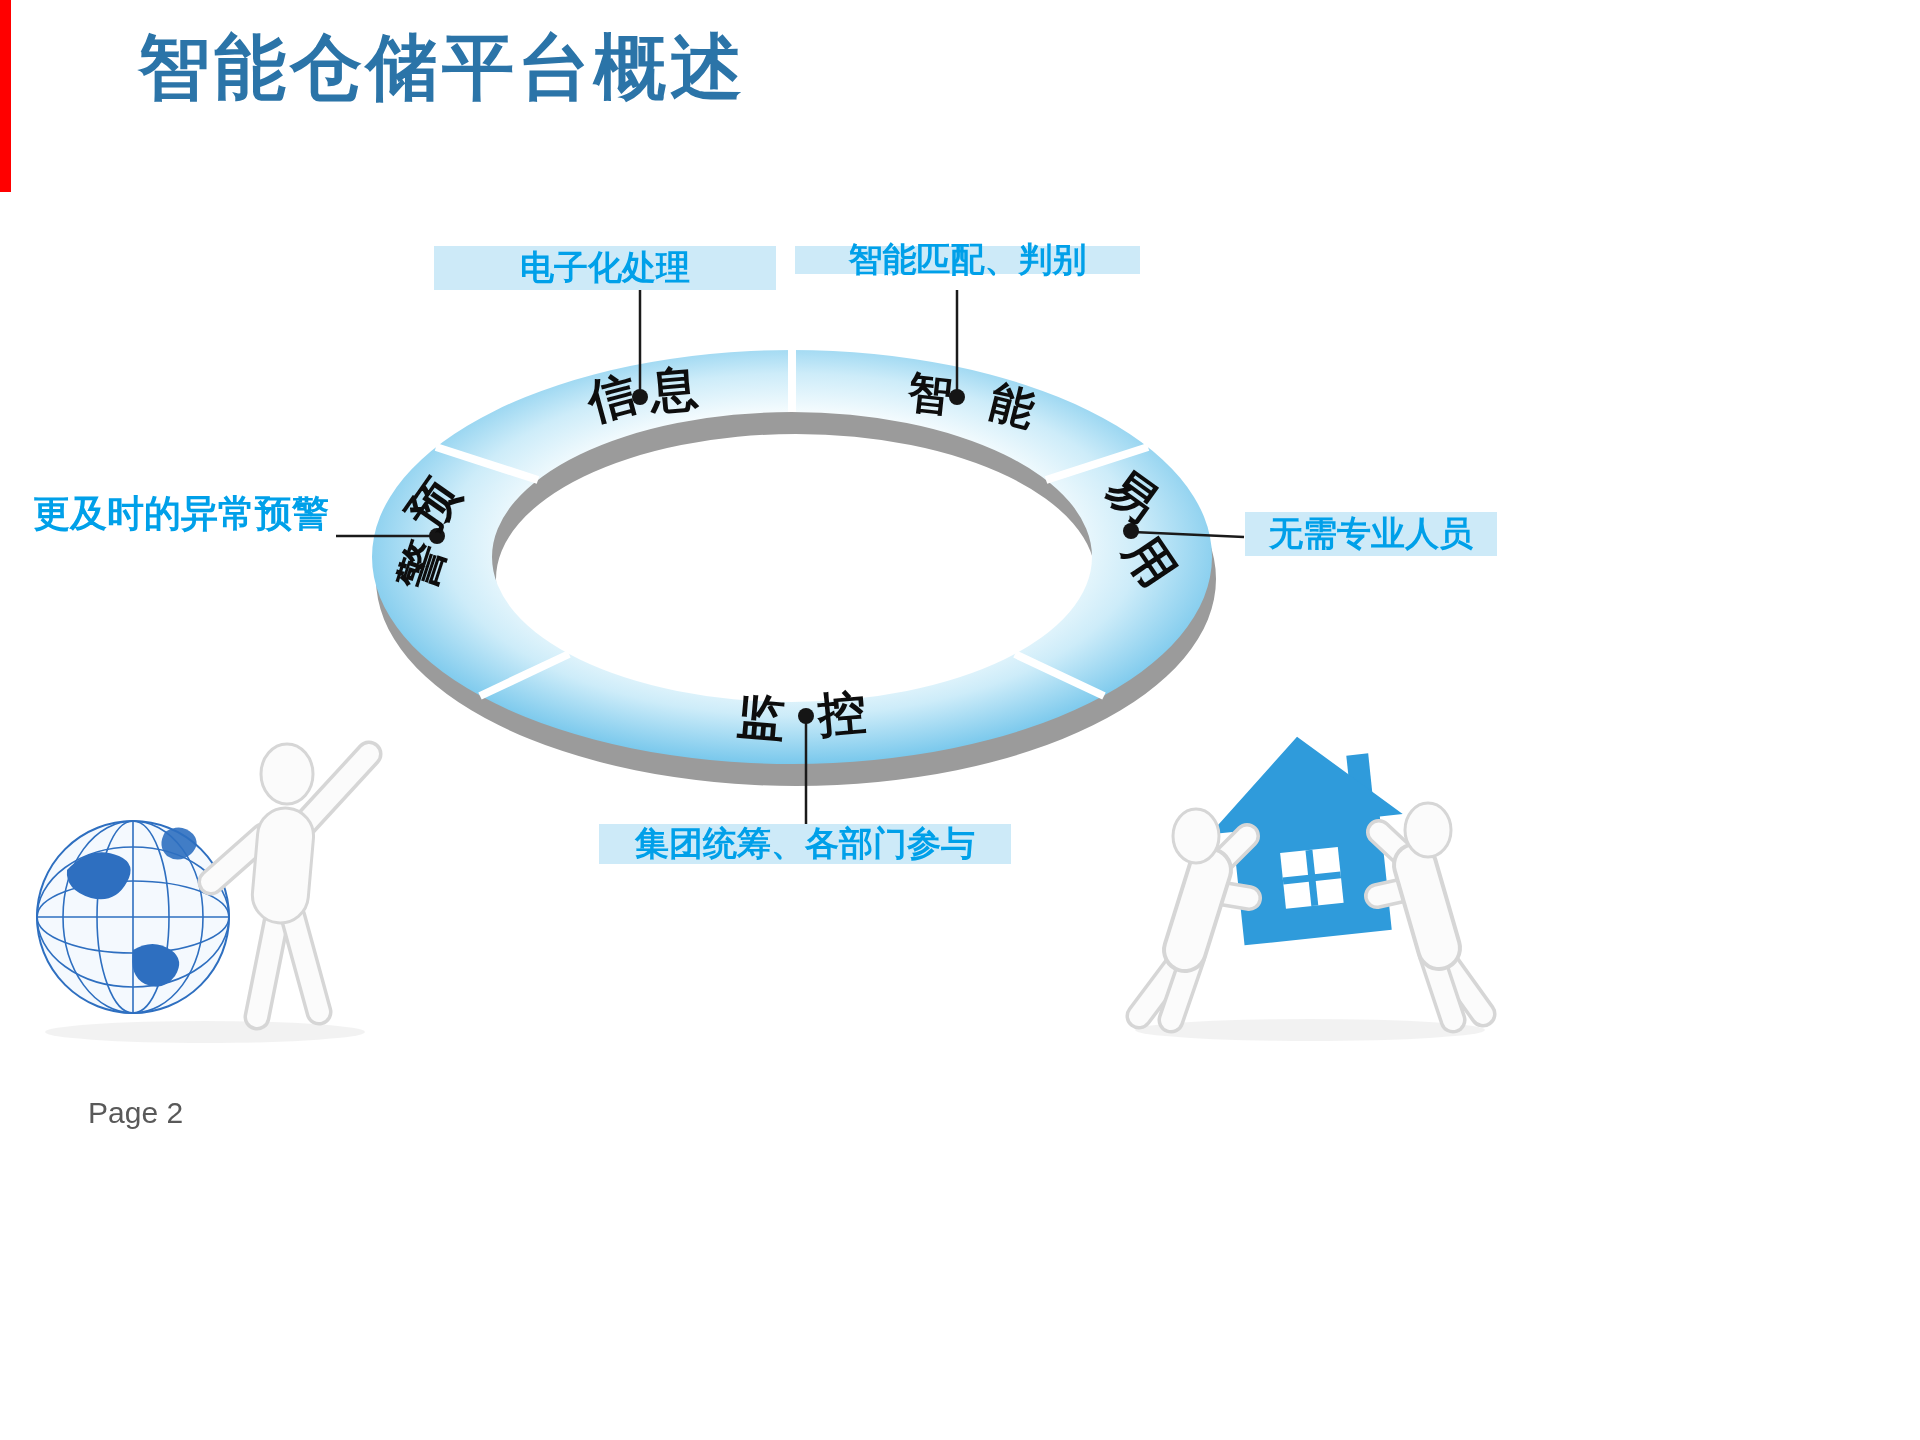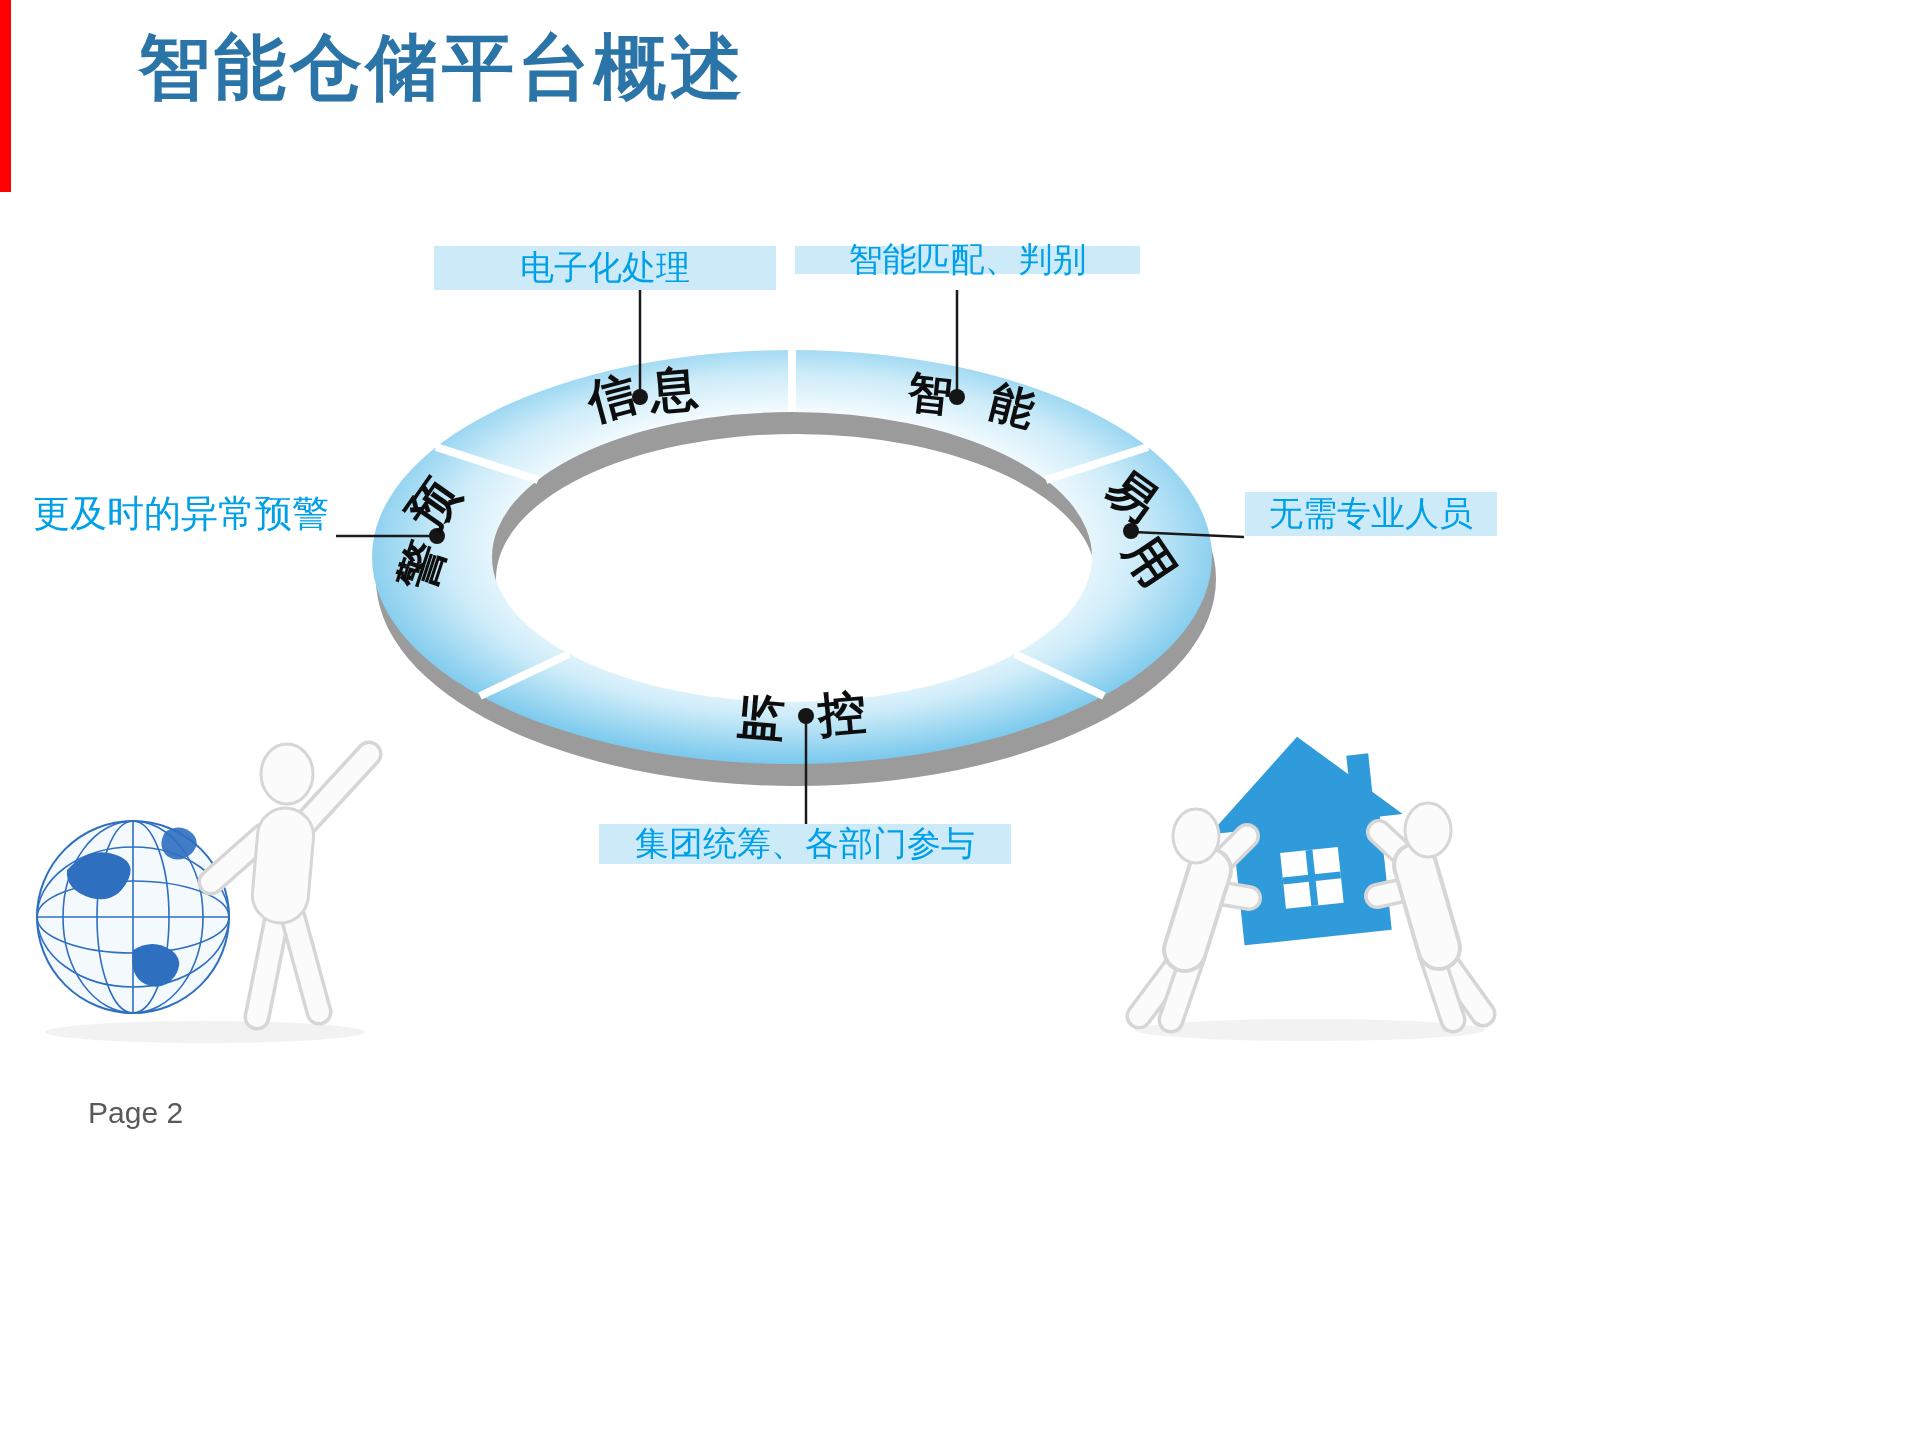--- a/index.html
+++ b/index.html
@@ -27,28 +27,28 @@
   .ring-char {
     position:absolute;
     font-weight:bold; color:#0d0d0d;
     font-size:48px; line-height:1;
     transform-origin:center center;
   }
   .callout {
     position:absolute;
     background:#cdeaf8;
     color:#00a0e9;
-    font-weight:normal; font-size:34px;
+    font-weight:bold; font-size:34px;
     display:flex; align-items:center; justify-content:center;
     white-space:nowrap;
   }
   .callout.no-bg { background:transparent; font-size:37px; justify-content:flex-start; }
   .callout-top-left   { left:434px;  top:246px; width:342px; height:44px; }
   .callout-top-right  { left:795px;  top:246px; width:345px; height:28px; }
-  .callout-right      { left:1245px; top:492px; width:252px; height:44px; }
+  .callout-right      { left:1245px; top:512px; width:252px; height:44px; }
   .callout-bottom     { left:599px;  top:824px; width:412px; height:40px; }
   .callout-left       { left:33px;   top:492px; width:302px; height:44px; }
   .page-label {
     position:absolute; left:88px; top:1096px;
     font-size:30px; color:#595959;
   }
   .illus { position:absolute; }
   .illus-left  { left:15px;   top:712px; width:400px; height:335px; }
   .illus-right { left:1095px; top:710px; width:430px; height:335px; }
 </style>

